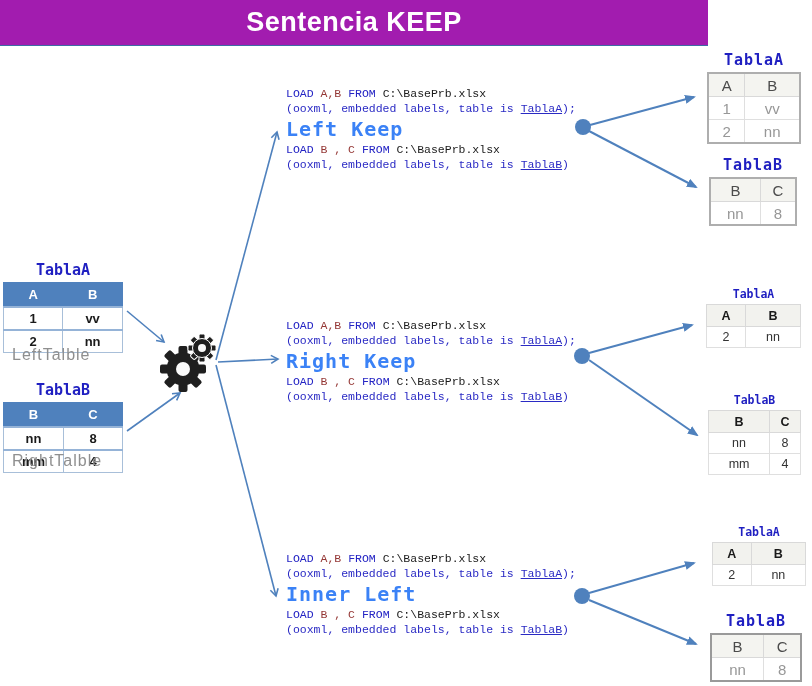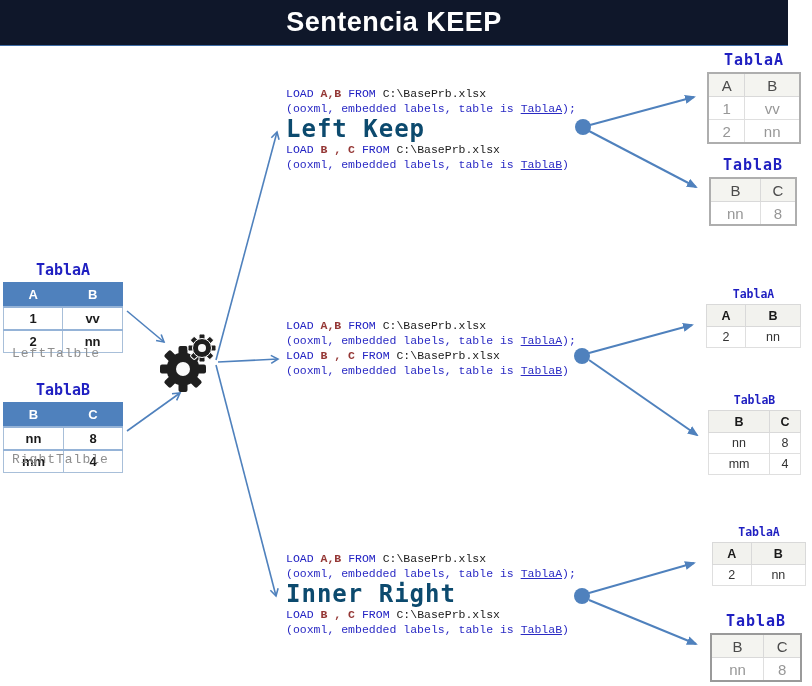--- a/index.html
+++ b/index.html
@@ -1,46 +1,46 @@
 <!DOCTYPE html>
 <html><head>
 <meta charset="utf-8">
 <style>
   html,body{margin:0;padding:0;background:#fff;}
   #stage{position:relative;width:812px;height:686px;background:#ffffff;overflow:hidden;
          font-family:"Liberation Sans",sans-serif;}
   
-  #titlebar{position:absolute;left:0;top:0;width:788px;height:45px;background:#0f172a;
+  #titlebar{position:absolute;left:0;top:0;width:708px;height:45px;background:#a21caf;
             border-bottom:1px solid #3e6ca5;}
   #titlebar .t{width:100%;text-align:center;line-height:45px;color:#ffffff;
                font-size:27px;font-weight:bold;letter-spacing:.5px;}
   
   #wires{position:absolute;left:0;top:0;z-index:1;}
   
   .srcbox{position:absolute;width:120px;z-index:2;}
   .tbl-title{font-family:"DejaVu Sans Mono","Liberation Mono",monospace;font-weight:bold;
              color:#1f1fc1;text-align:center;font-size:15px;margin-bottom:3px;}
   table{border-collapse:collapse;background:#fff;}
   .srct{width:120px;}
   .srct th{background:#4f81bd;color:#fff;font-size:13px;font-weight:bold;height:21px;
            border:1px solid #4f81bd;width:60px;}
   .srct td{height:19px;text-align:center;font-size:13px;font-weight:bold;color:#1a1a1a;
            border:1px solid #a8bfd9;border-top:2px solid #95b3d7;}
-  .caption{position:absolute;font-family:Liberation Mono, monospace;
-           font-size:13px;color:#8f8f8f;letter-spacing:1px;z-index:2;}
+  .caption{position:absolute;font-family:Liberation Sans, sans-serif;
+           font-size:16px;color:#8f8f8f;letter-spacing:1px;z-index:2;}
   
   .code-block{position:absolute;left:286px;z-index:2;
               font-family:"Liberation Mono",monospace;font-size:11.5px;line-height:15px;}
   .kw{color:#2424c4;font-weight:normal;}
-  .fld{color:#943634;font-weight:bold;}
+  .fld{color:#943634;font-weight:normal;}
   .pth{color:#1a1a1a;}
   .srcline{color:#2a2ac4;}
   .tbl-ref{text-decoration:underline;}
   .keep-title{font-family:"DejaVu Sans Mono","Liberation Mono",monospace;font-weight:bold;
-              font-size:24px;color:#0c4a6e;line-height:26px;letter-spacing:1px;}
+              font-size:20px;color:#3b82f6;line-height:26px;letter-spacing:1px;}
   
   .rt{position:absolute;z-index:2;}
   .rt .tbl-title{font-size:11.5px;letter-spacing:0;}
   .rt-big .tbl-title{font-size:15px;letter-spacing:1px;}
   .rt table{width:100%;}
   .rt-big table{border:2px solid #aeaeae;}
   .rt-big th{background:#f4f4f0;color:#4b4b4b;font-weight:normal;font-size:15px;height:20px;
              border:1px solid #d9d9d9;}
   .rt-big td{color:#979797;font-size:15px;height:20px;text-align:center;border:1px solid #dfdfdf;}
   .rt-small table{border:1px solid #c2c2c2;}
@@ -179,28 +179,29 @@
     <div class="code-line"><span class="kw">LOAD</span> <span class="fld">A,B</span> <span class="kw">FROM</span> <span class="pth">C:\BasePrb.xlsx</span></div>
     <div class="code-line srcline"><span>(ooxml, embedded labels, table is </span><span class="tbl-ref">TablaA</span><span>);</span></div>
     <div class="keep-title">Left Keep</div>
     <div class="code-line"><span class="kw">LOAD</span> <span class="fld">B , C</span> <span class="kw">FROM</span> <span class="pth">C:\BasePrb.xlsx</span></div>
     <div class="code-line srcline"><span>(ooxml, embedded labels, table is </span><span class="tbl-ref">TablaB</span><span>)</span></div>
   </div>
 
   <div class="code-block" id="sec-right">
     <div class="code-line"><span class="kw">LOAD</span> <span class="fld">A,B</span> <span class="kw">FROM</span> <span class="pth">C:\BasePrb.xlsx</span></div>
     <div class="code-line srcline"><span>(ooxml, embedded labels, table is </span><span class="tbl-ref">TablaA</span><span>);</span></div>
+    <div class="keep-title">Right Keep</div>
     <div class="code-line"><span class="kw">LOAD</span> <span class="fld">B , C</span> <span class="kw">FROM</span> <span class="pth">C:\BasePrb.xlsx</span></div>
     <div class="code-line srcline"><span>(ooxml, embedded labels, table is </span><span class="tbl-ref">TablaB</span><span>)</span></div>
   </div>
 
   <div class="code-block" id="sec-inner">
     <div class="code-line"><span class="kw">LOAD</span> <span class="fld">A,B</span> <span class="kw">FROM</span> <span class="pth">C:\BasePrb.xlsx</span></div>
     <div class="code-line srcline"><span>(ooxml, embedded labels, table is </span><span class="tbl-ref">TablaA</span><span>);</span></div>
-    <div class="keep-title">Inner Right</div>
+    <div class="keep-title">Inner Left</div>
     <div class="code-line"><span class="kw">LOAD</span> <span class="fld">B , C</span> <span class="kw">FROM</span> <span class="pth">C:\BasePrb.xlsx</span></div>
     <div class="code-line srcline"><span>(ooxml, embedded labels, table is </span><span class="tbl-ref">TablaB</span><span>)</span></div>
   </div>
 
   <div class="rt rt-big" id="lk-a">
     <div class="tbl-title">TablaA</div>
     <table>
       <thead>
           <tr>
         <th>A</th>

